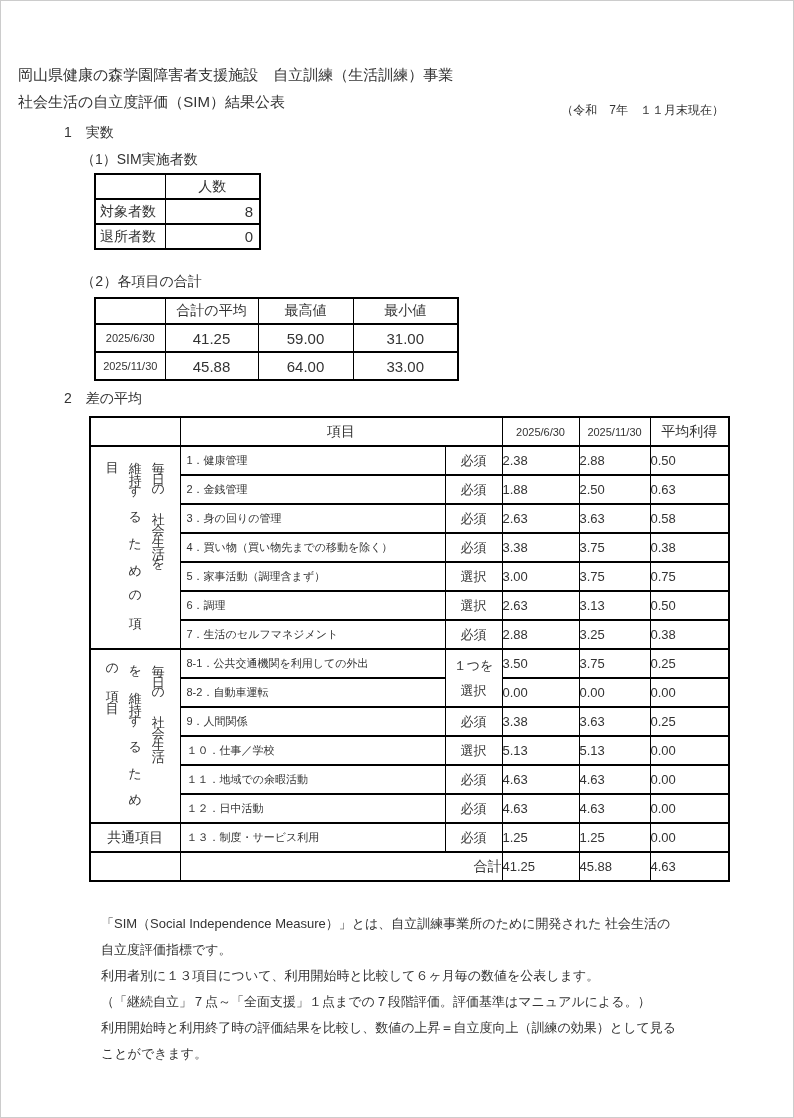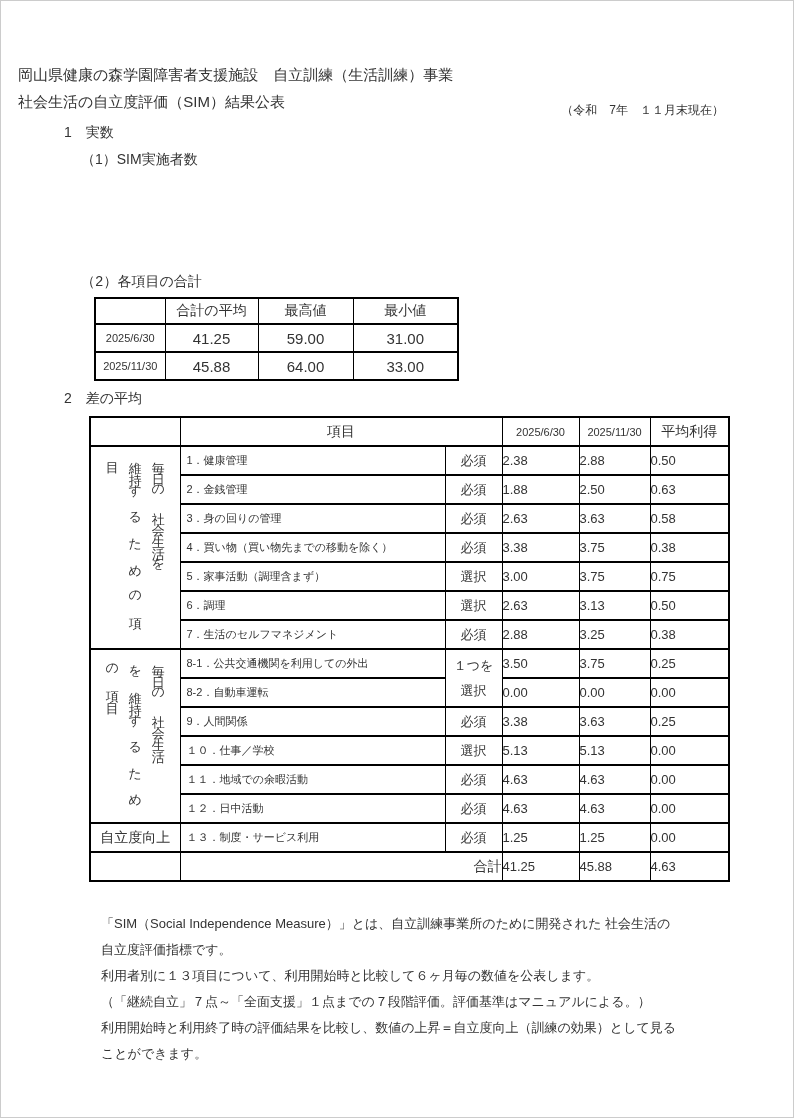--- a/index.html
+++ b/index.html
@@ -90,20 +90,40 @@
   <div class="title-block">
     <div class="title-line">岡山県健康の森学園障害者支援施設　自立訓練（生活訓練）事業</div>
     <div class="title-line">社会生活の自立度評価（SIM）結果公表</div>
   </div>
 
   <div class="date-note">（令和　7年　１１月末現在）</div>
 
   <div class="h-num" style="left:63px; top:123px;">1　実数</div>
   <div class="h-sub" style="left:80px; top:150px;">（1）SIM実施者数</div>
 
+  <table class="t1 doc-table">
+    <colgroup>
+        <col style="width:70px">
+        <col style="width:95px">
+      </colgroup>
+    <tbody>
+        <tr>
+      <td></td>
+      <th class="hd">人数</th>
+    </tr>
+    <tr>
+      <td class="lbl">対象者数</td>
+      <td class="num">8</td>
+    </tr>
+    <tr>
+      <td class="lbl">退所者数</td>
+      <td class="num">0</td>
+    </tr>
+  </tbody>
+    </table>
 
   <div class="h-sub" style="left:80px; top:272px;font-family:Liberation Mono, monospace;">（2）各項目の合計</div>
 
   <table class="t2 doc-table">
     <colgroup>
         <col style="width:70px">
         <col style="width:93px">
         <col style="width:95px">
         <col style="width:105px">
       </colgroup>
@@ -252,21 +272,21 @@
     </tr>
     <tr>
       <td class="item">１２．日中活動</td>
       <td class="req">必須</td>
       <td class="num">4.63</td>
       <td class="num">4.63</td>
       <td class="num">0.00</td>
     </tr>
 
     <tr>
-      <td class="glabel">自立度向上</td>
+      <td class="glabel">共通項目</td>
       <td class="item">１３．制度・サービス利用</td>
       <td class="req">必須</td>
       <td class="num">1.25</td>
       <td class="num">1.25</td>
       <td class="num">0.00</td>
     </tr>
 
     <tr>
       <td></td>
       <td class="totlbl" colspan="2">合計</td>

